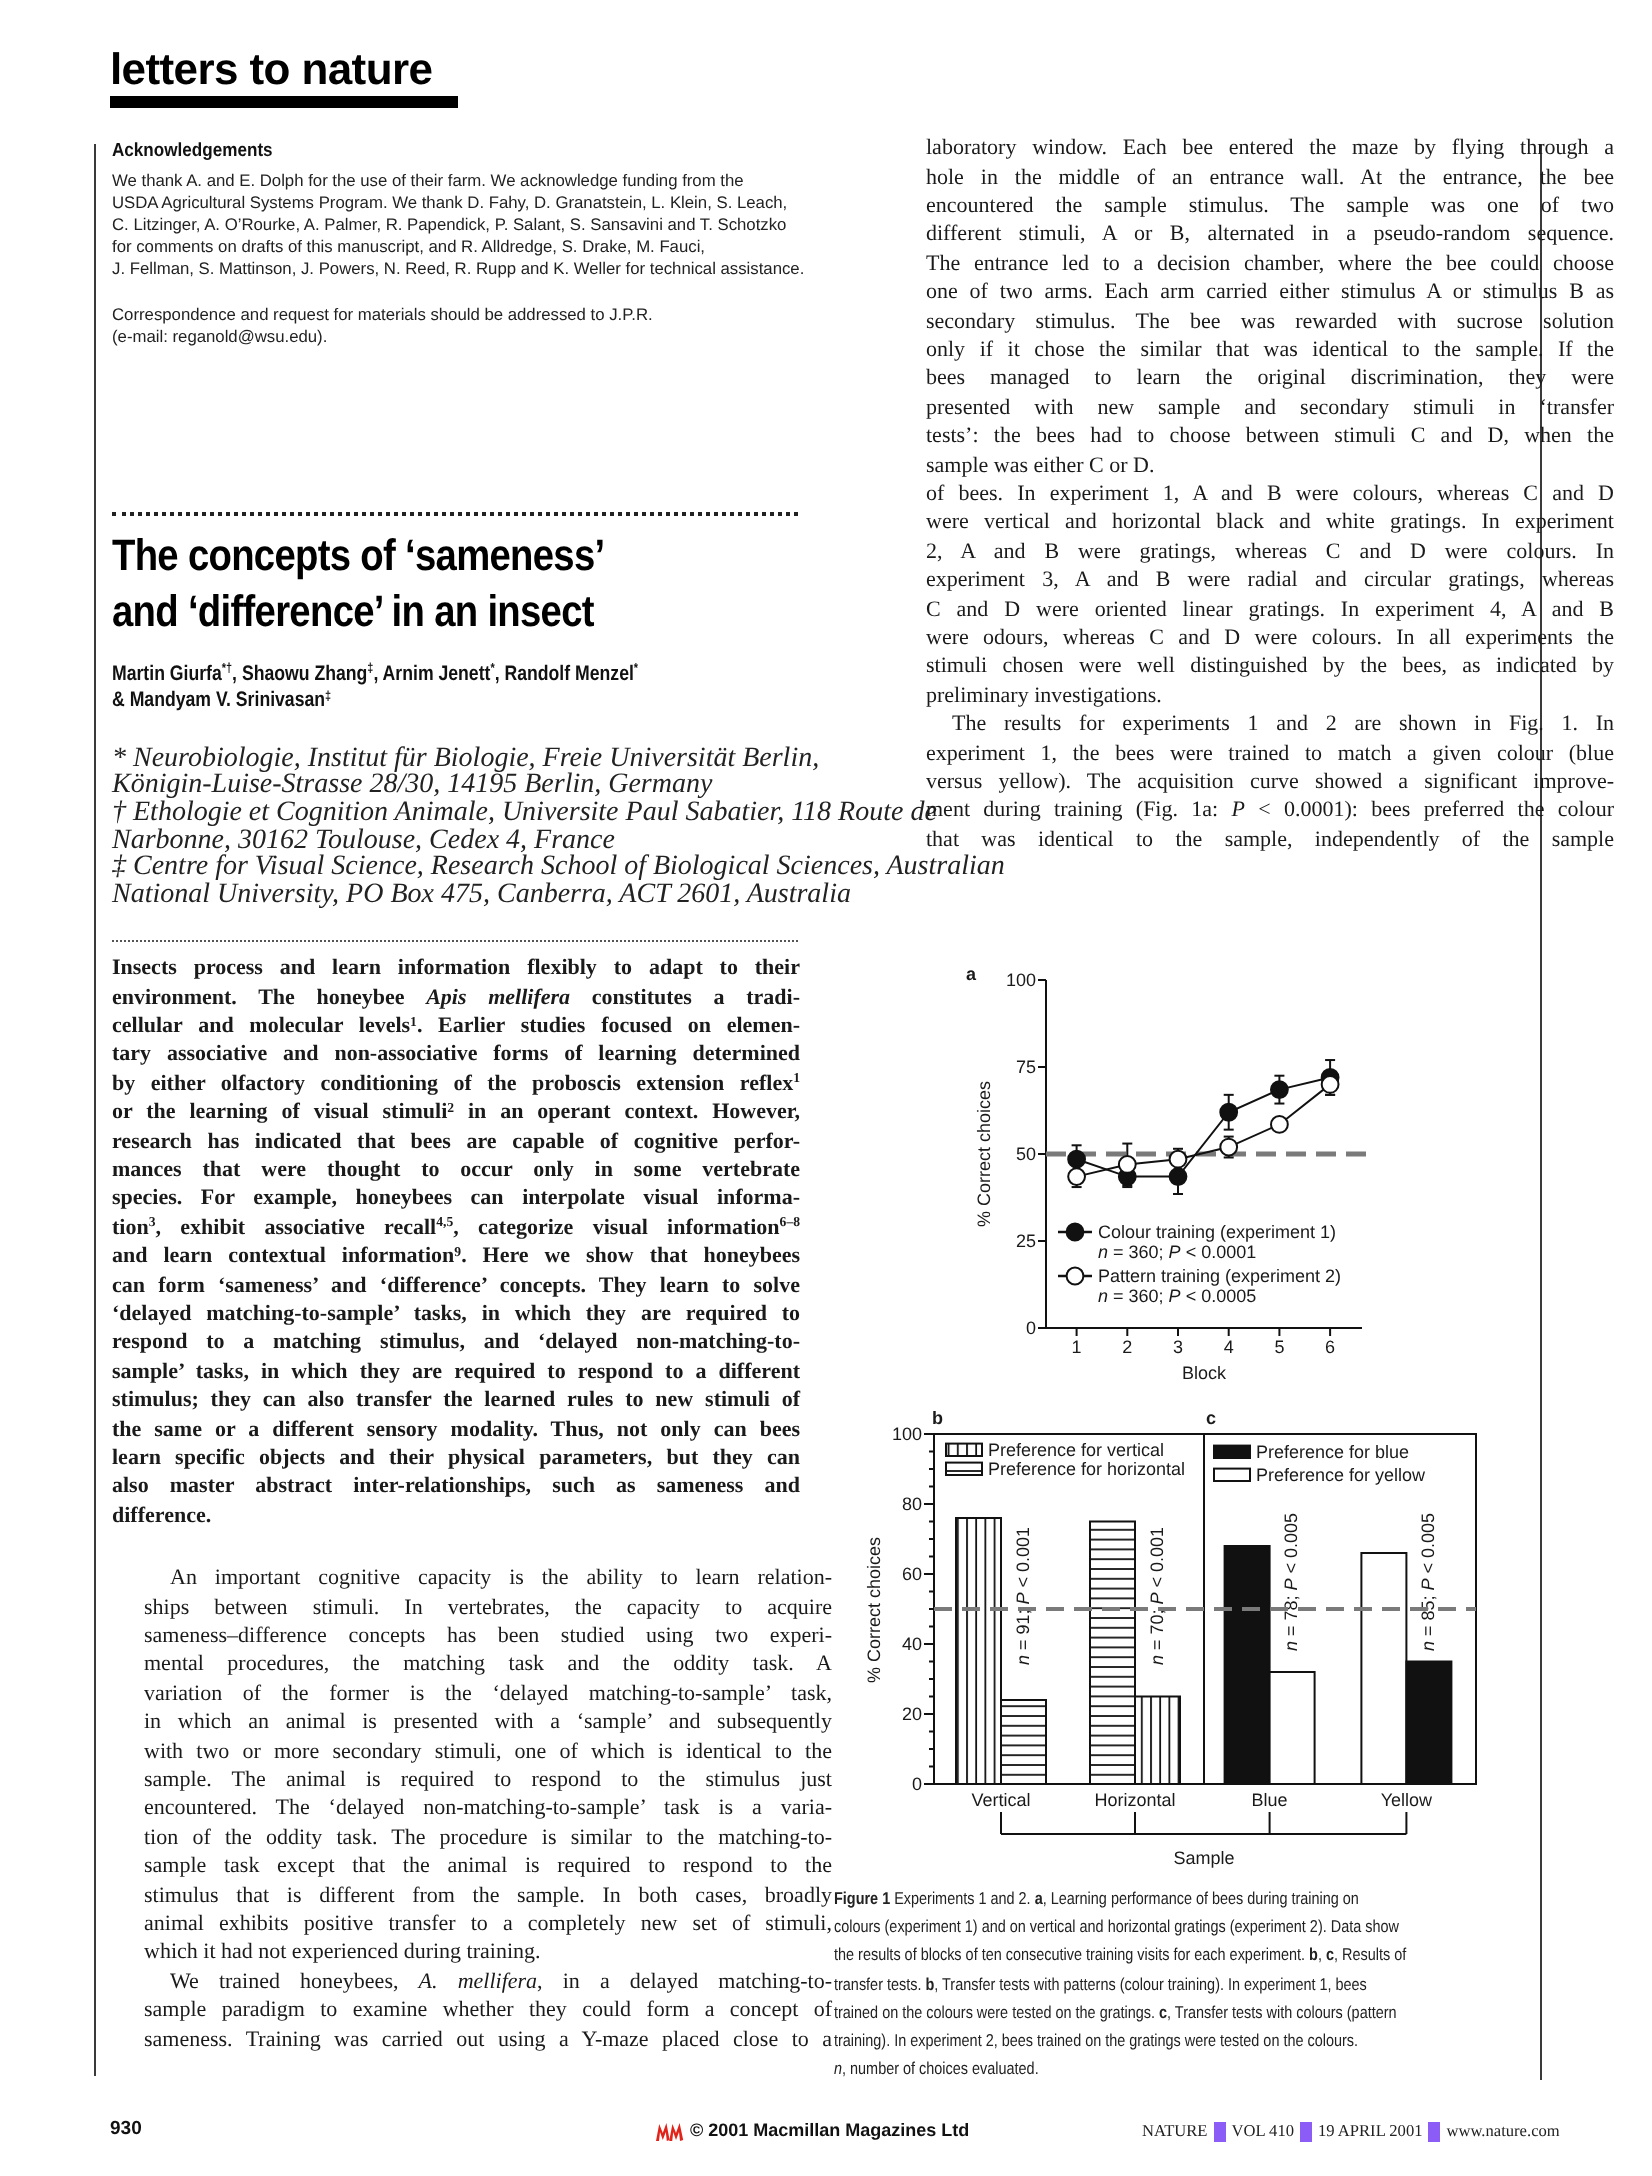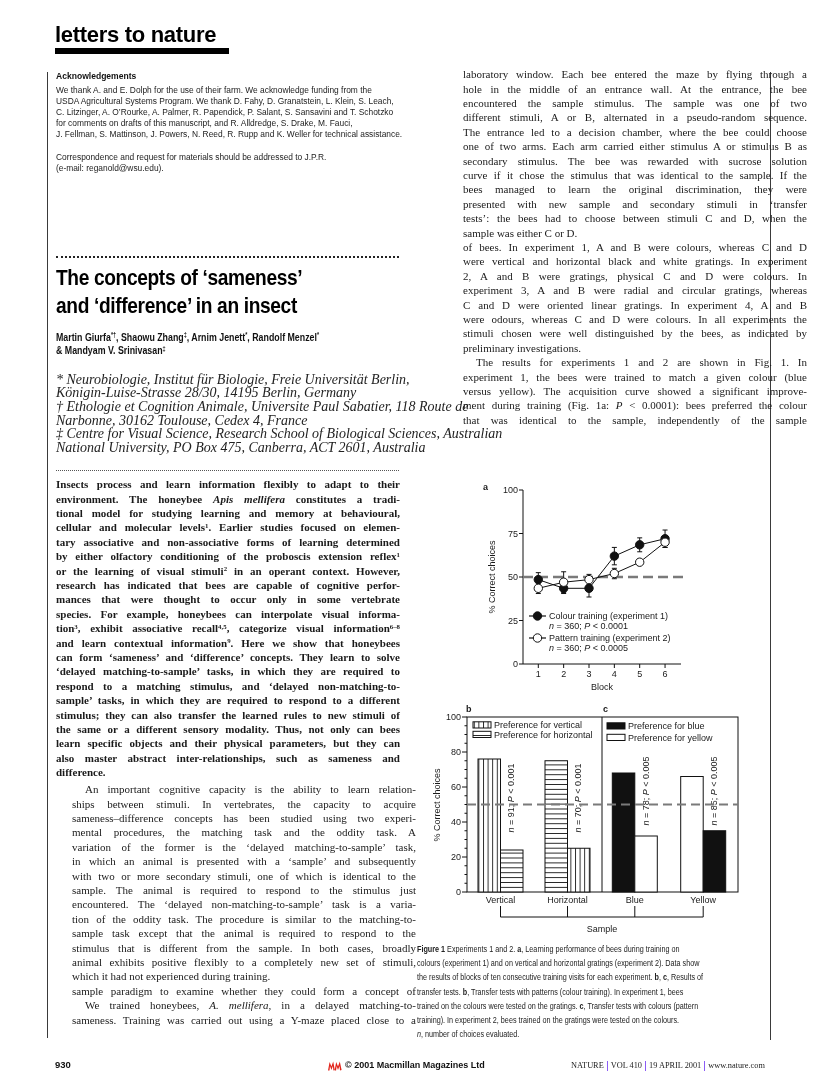--- a/index.html
+++ b/index.html
@@ -29,21 +29,21 @@
 .lines.justify .line.last{text-align-last:left;}
 .lines .line.indent{text-indent:13px;}
 sup{font-size:0.62em;vertical-align:baseline;position:relative;top:-0.5em;line-height:0;}
 .caption{left:417px;top:941.9px;width:411px;font-family:"Liberation Sans","DejaVu Sans",sans-serif;font-size:8.6px;line-height:14.2px;color:#222;transform:scaleX(0.84);transform-origin:left top;}
 .figure-svg{left:413px;top:478px;}
 #figure-svg text{font-family:"Liberation Sans","DejaVu Sans",sans-serif;font-size:9px;fill:#1a1a1a;}
 .footer-page{left:55px;top:1059px;font-family:"Liberation Sans","DejaVu Sans",sans-serif;font-weight:bold;font-size:9.5px;line-height:11px;color:#111;}
 .footer-copy{left:328px;top:1060px;display:flex;align-items:center;gap:3px;font-family:"Liberation Sans","DejaVu Sans",sans-serif;font-weight:bold;font-size:9px;line-height:11px;color:#111;white-space:nowrap;justify-content:center;}
 .footer-journal{left:555px;top:1061px;font-family:"Liberation Serif","DejaVu Serif",serif;font-size:8.3px;line-height:10px;color:#222;white-space:nowrap;display:flex;}
 .footer-journal span{padding:0 3px;}
-.footer-journal span+span{border-left:1px solid #8b5cf6;}
+.footer-journal span+span{border-left:6px solid #8b5cf6;}
 .footer-journal span:first-child{padding-left:16px;}
 </style>
 </head>
 <body>
 
 <div class="abs section-title">letters to nature</div>
 <div class="abs title-bar"></div>
 
 <div class="abs rule rule-left"></div>
 <div class="abs rule rule-right"></div>
@@ -78,21 +78,20 @@
     <div class="line">Narbonne, 30162 Toulouse, Cedex 4, France</div>
     <div class="line">‡ Centre for Visual Science, Research School of Biological Sciences, Australian</div>
     <div class="line">National University, PO Box 475, Canberra, ACT 2601, Australia</div>
   </div>
 
 <div class="abs dots-fine"></div>
 
 <div class="abs col abstract lines justify">
     <div class="line">Insects process and learn information flexibly to adapt to their</div>
     <div class="line">environment. The honeybee <i>Apis mellifera</i> constitutes a tradi-</div>
-    <div class="line">tional model for studying learning and memory at behavioural,</div>
     <div class="line">cellular and molecular levels<sup>1</sup>. Earlier studies focused on elemen-</div>
     <div class="line">tary associative and non-associative forms of learning determined</div>
     <div class="line">by either olfactory conditioning of the proboscis extension reflex<sup>1</sup></div>
     <div class="line">or the learning of visual stimuli<sup>2</sup> in an operant context. However,</div>
     <div class="line">research has indicated that bees are capable of cognitive perfor-</div>
     <div class="line">mances that were thought to occur only in some vertebrate</div>
     <div class="line">species. For example, honeybees can interpolate visual informa-</div>
     <div class="line">tion<sup>3</sup>, exhibit associative recall<sup>4,5</sup>, categorize visual information<sup>6–8</sup></div>
     <div class="line">and learn contextual information<sup>9</sup>. Here we show that honeybees</div>
     <div class="line">can form ‘sameness’ and ‘difference’ concepts. They learn to solve</div>
@@ -111,42 +110,42 @@
     <div class="line">sameness–difference concepts has been studied using two experi-</div>
     <div class="line">mental procedures, the matching task and the oddity task. A</div>
     <div class="line">variation of the former is the ‘delayed matching-to-sample’ task,</div>
     <div class="line">in which an animal is presented with a ‘sample’ and subsequently</div>
     <div class="line">with two or more secondary stimuli, one of which is identical to the</div>
     <div class="line">sample. The animal is required to respond to the stimulus just</div>
     <div class="line">encountered. The ‘delayed non-matching-to-sample’ task is a varia-</div>
     <div class="line">tion of the oddity task. The procedure is similar to the matching-to-</div>
     <div class="line">sample task except that the animal is required to respond to the</div>
     <div class="line">stimulus that is different from the sample. In both cases, broadly</div>
-    <div class="line">animal exhibits positive flexibly to a completely new set of stimuli,</div>
+    <div class="line">animal exhibits positive transfer to a completely new set of stimuli,</div>
     <div class="line last">which it had not experienced during training.</div>
+    <div class="line indent">We trained honeybees, <i>A. mellifera</i>, in a delayed matching-to-</div>
     <div class="line">sample paradigm to examine whether they could form a concept of</div>
-    <div class="line indent">We trained honeybees, <i>A. mellifera</i>, in a delayed matching-to-</div>
     <div class="line">sameness. Training was carried out using a Y-maze placed close to a</div>
   </div>
 <div class="abs col right-body lines justify">
     <div class="line">laboratory window. Each bee entered the maze by flying through a</div>
     <div class="line">hole in the middle of an entrance wall. At the entrance, the bee</div>
     <div class="line">encountered the sample stimulus. The sample was one of two</div>
     <div class="line">different stimuli, A or B, alternated in a pseudo-random sequence.</div>
     <div class="line">The entrance led to a decision chamber, where the bee could choose</div>
     <div class="line">one of two arms. Each arm carried either stimulus A or stimulus B as</div>
     <div class="line">secondary stimulus. The bee was rewarded with sucrose solution</div>
-    <div class="line">curve if it chose the stimulus that was identical to the sample. If the</div>
+    <div class="line">only if it chose the similar that was identical to the sample. If the</div>
     <div class="line">bees managed to learn the original discrimination, they were</div>
     <div class="line">presented with new sample and secondary stimuli in ‘transfer</div>
     <div class="line">tests’: the bees had to choose between stimuli C and D, when the</div>
     <div class="line last">sample was either C or D.</div>
     <div class="line">of bees. In experiment 1, A and B were colours, whereas C and D</div>
     <div class="line">were vertical and horizontal black and white gratings. In experiment</div>
-    <div class="line">2, A and B were gratings, physical C and D were colours. In</div>
+    <div class="line">2, A and B were gratings, whereas C and D were colours. In</div>
     <div class="line">experiment 3, A and B were radial and circular gratings, whereas</div>
     <div class="line">C and D were oriented linear gratings. In experiment 4, A and B</div>
     <div class="line">were odours, whereas C and D were colours. In all experiments the</div>
     <div class="line">stimuli chosen were well distinguished by the bees, as indicated by</div>
     <div class="line last">preliminary investigations.</div>
     <div class="line indent">The results for experiments 1 and 2 are shown in Fig. 1. In</div>
     <div class="line">experiment 1, the bees were trained to match a given colour (blue</div>
     <div class="line">versus yellow). The acquisition curve showed a significant improve-</div>
     <div class="line">ment during training (Fig. 1a: <i>P</i> &lt; 0.0001): bees preferred the colour</div>
     <div class="line">that was identical to the sample, independently of the sample</div>

